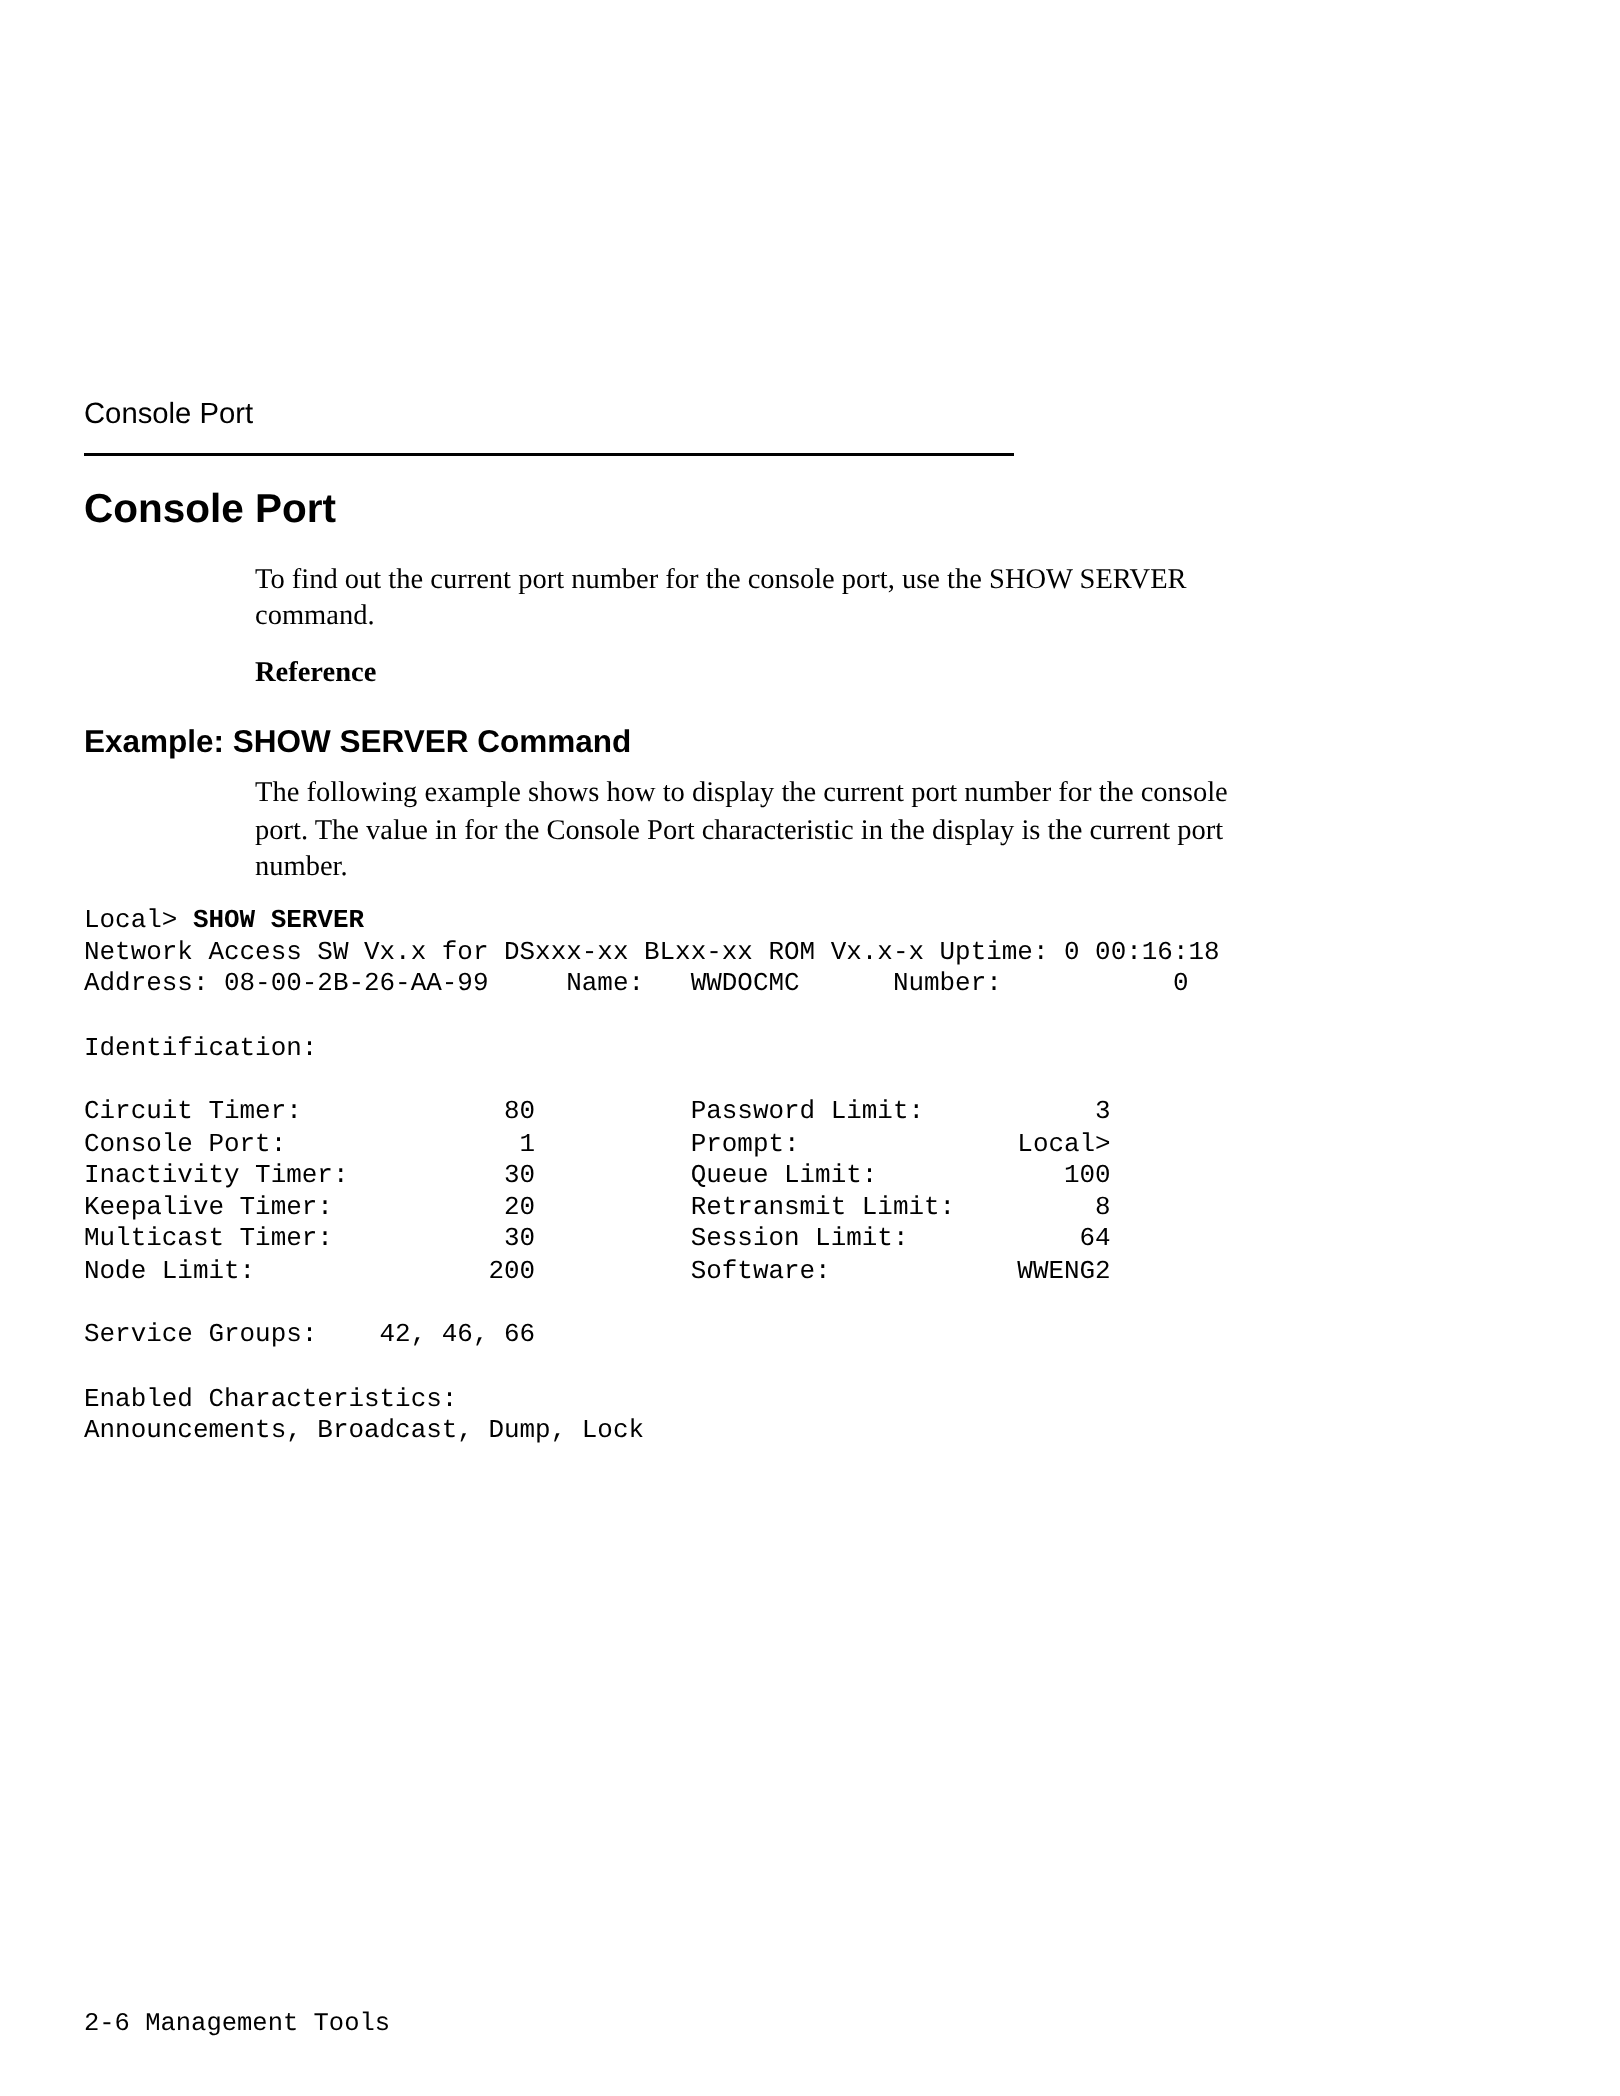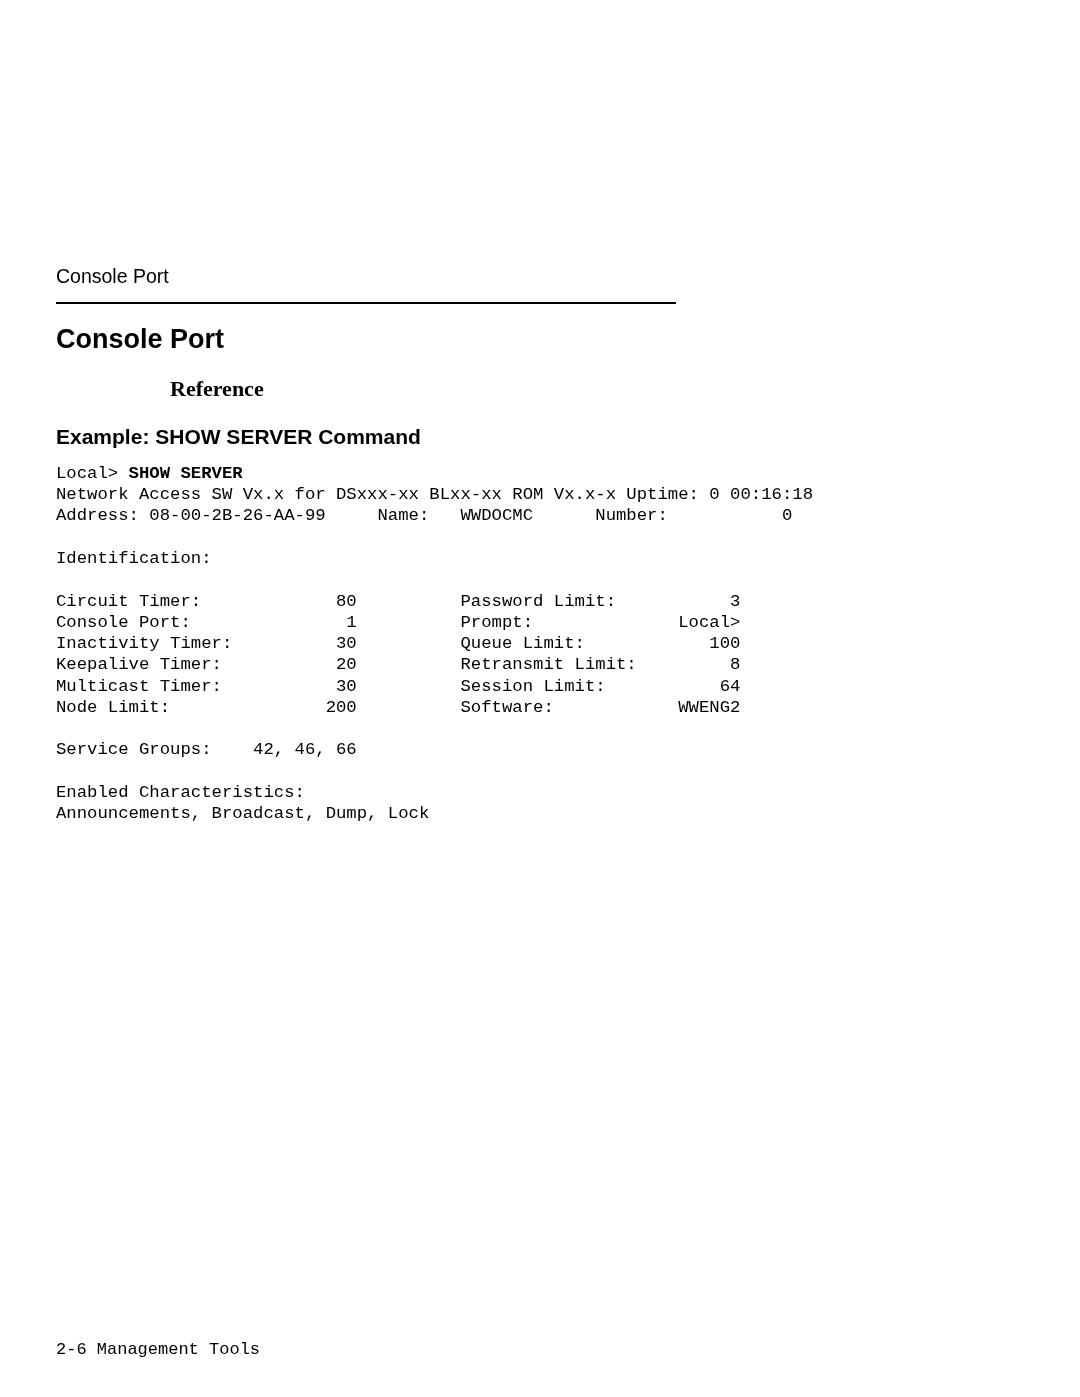--- a/index.html
+++ b/index.html
@@ -43,21 +43,21 @@
   }
   .body-block {
     margin-left: 114px;
     width: 660px;
     font-size: 19px;
     line-height: 1.27;
   }
   .para { margin-bottom: 14px; }
   .ref-head {
     font-weight: bold;
-    font-size: 22px;
+    font-size: 19px;
     margin-bottom: 18px;
   }
   .italic { font-style: italic; }
   .terminal {
     font-family: "Courier New", Courier, monospace;
     font-size: 17.3px;
     white-space: pre;
     line-height: 1.23;
     margin-top: 14px;
   }
@@ -74,24 +74,28 @@
 <body>
 
 <div class="page">
 
   <div class="running-head">Console Port</div>
   <div class="rule"></div>
 
   <div class="h1">Console Port</div>
 
   <div class="body-block">
+    <div class="para">To find out the current port number for the console port, use the SHOW SERVER command.</div>
     <div class="ref-head">Reference</div>
   </div>
 
   <div class="h2">Example:  SHOW SERVER Command</div>
+  <div class="body-block">
+    <div class="para">The following example shows how to display the current port number for the console port. The value in for the Console Port characteristic in the display is the current port number.</div>
+  </div>
 
   <div class="terminal"><span>Local&gt; </span><span class="bold">SHOW SERVER</span>
 <span>Network Access SW Vx.x for DSxxx-xx BLxx-xx ROM Vx.x-x Uptime: 0 00:16:18
 Address: 08-00-2B-26-AA-99     Name:   WWDOCMC      Number:           0
 
 Identification:
 
 Circuit Timer:             80          Password Limit:           3
 Console Port:               1          Prompt:              Local&gt;
 Inactivity Timer:          30          Queue Limit:            100

